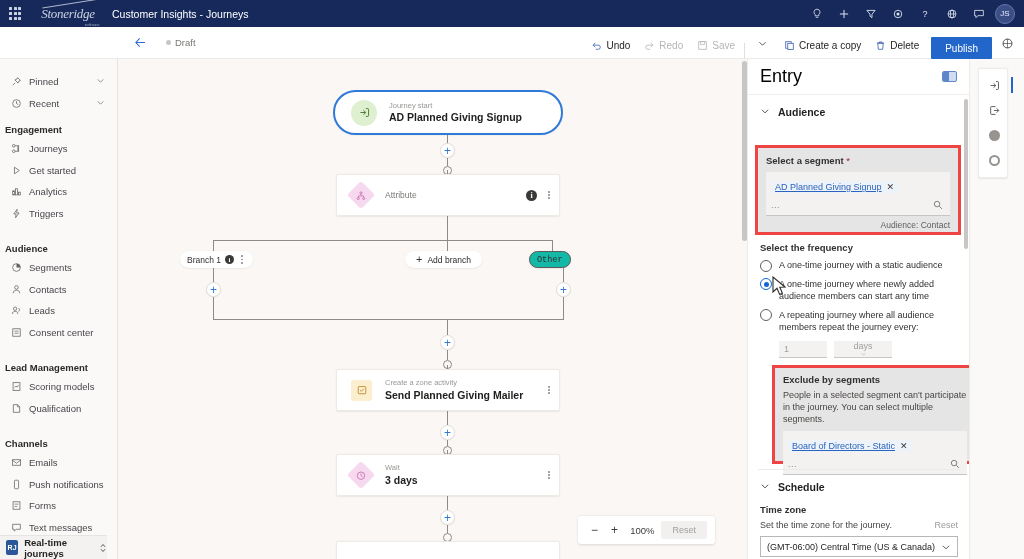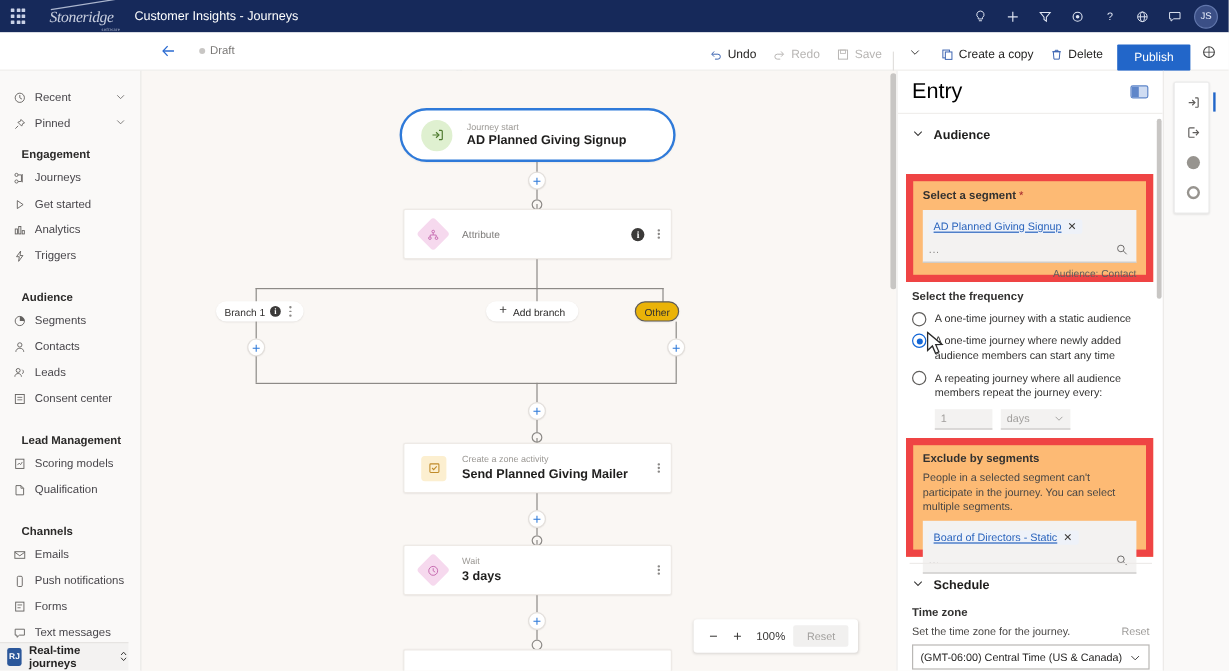--- a/index.html
+++ b/index.html
@@ -76,21 +76,21 @@
     background: #faf9f8; border-right: 1px solid #e6e4e2; overflow: hidden;
   }
   .nav-hamb { height: 12px; }
   .navrow {
     height: 21.5px; display: flex; align-items: center; gap: 7px; padding-left: 10px;
     font-size: 9.5px; color: #47454a; position: relative;
   }
   .navrow .nlabel { white-space: nowrap; }
   .navrow .chev { position: absolute; right: 12px; color: #6f6d6b; }
   .navgroup {
-    height: 24px; display: flex; align-items: flex-end; padding-left: 18px; padding-bottom: 3px;
+    height: 24px; display: flex; align-items: flex-end; padding-left: 5px; padding-bottom: 3px;
     font-size: 9.5px; font-weight: bold; color: #2b2a29;
   }
   .navicon { width: 12px; height: 12px; display: flex; align-items: center; justify-content: center; color: #63615f; flex: none; }
   .navspacer { height: 9px; }
   .areaswitch {
     position: absolute; bottom: 0; left: 0; width: 107px; height: 24px;
     background: #f3f2f1; border-top: 1px solid #e6e4e2;
     display: flex; align-items: center; gap: 6px; padding-left: 6px;
   }
   .rj-badge {
@@ -151,21 +151,21 @@
     background: #faf7f4; border: 1.3px solid #8d8a87;
   }
   .connector { position: absolute; background: #8d8a87; }
   .vline { width: 1.3px; }
   .hline { height: 1.3px; }
   .chip {
     position: absolute; background: #ffffff; border-radius: 11px; height: 17px;
     display: flex; align-items: center; gap: 4px; padding: 0 7px; font-size: 8.5px;
     color: #333130; box-shadow: 0 .6px 1.6px rgba(0,0,0,.1);
   }
-  .chip.outlined { border: 1.3px solid #5d5b59; background: #eab308; }
+  .chip.outlined { border: 1.3px solid #5d5b59; background: #14b8a6; font-family: Liberation Mono, monospace; }
   .addbranch { color: #2c2b2a; gap: 5px; padding: 0 11px; }
   .addbranch .pl { color: #3b3a39; font-size: 11px; line-height: 1; }
 
   .zoomctl {
     position: absolute; left: 460px; top: 457px; width: 137px; height: 28px;
     background: #ffffff; border-radius: 3px; box-shadow: 0 .8px 2.5px rgba(0,0,0,.13);
     display: flex; align-items: center; gap: 3px; padding: 0 8px;
   }
   .zbtn { width: 18px; height: 20px; display: flex; align-items: center; justify-content: center; color: #3b3a39; font-size: 12px; }
   .zlabel { font-size: 9.5px; color: #3b3a39; margin: 0 4px; }
@@ -195,21 +195,21 @@
   .panel-layout-ico i { display: block; height: 100%; }
   .panel-layout-ico i:first-child { width: 45%; background: #5f86c9; }
   .section-head {
     display: flex; align-items: center; gap: 8px; padding: 11px 12px 7px 12px;
     font-size: 10.5px; font-weight: bold; color: #201f1e;
   }
   .fieldlabel { font-size: 9.5px; color: #323130; font-weight: bold; }
   .fieldlabel .req { color: #a4262c; font-weight: normal; }
   .helptext { font-size: 9px; color: #484644; line-height: 1.35; }
   .highlight-box {
-    position: absolute; border: 6px solid #ef4444; background: #fdba74;
+    position: absolute; border: 3px solid #ef4444; background: #e5e5e5;
   }
   .pickerfield {
     background: #f3f2f1; border-bottom: 1px solid #c7c5c3;
     padding: 4px 5px 3px 5px; position: relative;
   }
   .token {
     display: inline-flex; align-items: center; gap: 5px; background: #eef2f9;
     padding: 1px 5px 1px 4px; border-radius: 2px; max-width: 100%;
   }
   .token .tlabel {
@@ -235,21 +235,21 @@
   }
   .radiolabel { font-size: 9px; color: #323130; line-height: 1.4; }
   .repeat-inputs { display: flex; gap: 7px; margin-top: 7px; margin-left: 19px; }
   .num-input {
     width: 48px; height: 17px; background: #f3f2f1; border-bottom: 1px solid #c8c6c4;
     font-size: 9px; color: #a19f9d; display: flex; align-items: center; padding: 0 5px;
   }
   .unit-select {
     width: 58px; height: 17px; background: #f3f2f1; border-bottom: 1px solid #c8c6c4;
     font-size: 9px; color: #a19f9d; display: flex; align-items: center;
-    justify-content: space-between; padding: 0 5px;
+    justify-content: space-between; padding: 0 5px; flex-direction: column;
   }
   .tz-select {
     height: 21px; background: #ffffff; border: 1px solid #b9b7b5;
     display: flex; align-items: center; justify-content: space-between;
     padding: 0 6px; font-size: 9px; color: #201f1e; margin-top: 5px;
   }
   .resetlink { font-size: 9px; color: #9e9c9a; }
   .panel-scroll {
     position: absolute; right: 1px; top: 40px; width: 4px; height: 150px;
     background: #c8c6c4; border-radius: 2px;
@@ -423,40 +423,40 @@
       </div>
     </div>
   </div>
 
   <div class="leftnav">
     <div class="nav-hamb"></div>
 
     <div class="navrow">
       <span class="navicon">
         <svg width="11" height="11" viewBox="0 0 16 16">
-            <circle cx="8" cy="8" r="5.6" fill="none" stroke="currentColor" stroke-width="1.1"></circle>
-            <polyline points="8,4.6 8,8 10.6,9.6" fill="none" stroke="currentColor" stroke-width="1.1"></polyline>
-          </svg>
-      </span>
-      <span class="nlabel">Recent</span>
+            <path d="M9.5 2.3l4.2 4.2-2.1.7-1.3 3.1-4.6-4.6 3.1-1.3z" fill="none" stroke="currentColor" stroke-width="1.1"></path>
+            <line x1="6" y1="10" x2="2.6" y2="13.4" stroke="currentColor" stroke-width="1.1"></line>
+          </svg>
+      </span>
+      <span class="nlabel">Pinned</span>
       <span class="chev">
         <svg width="9" height="9" viewBox="0 0 16 16">
             <polyline points="3,6 8,11 13,6" fill="none" stroke="currentColor" stroke-width="1.3"></polyline>
           </svg>
       </span>
     </div>
 
     <div class="navrow">
       <span class="navicon">
         <svg width="11" height="11" viewBox="0 0 16 16">
-            <path d="M9.5 2.3l4.2 4.2-2.1.7-1.3 3.1-4.6-4.6 3.1-1.3z" fill="none" stroke="currentColor" stroke-width="1.1"></path>
-            <line x1="6" y1="10" x2="2.6" y2="13.4" stroke="currentColor" stroke-width="1.1"></line>
-          </svg>
-      </span>
-      <span class="nlabel">Pinned</span>
+            <circle cx="8" cy="8" r="5.6" fill="none" stroke="currentColor" stroke-width="1.1"></circle>
+            <polyline points="8,4.6 8,8 10.6,9.6" fill="none" stroke="currentColor" stroke-width="1.1"></polyline>
+          </svg>
+      </span>
+      <span class="nlabel">Recent</span>
       <span class="chev">
         <svg width="9" height="9" viewBox="0 0 16 16">
             <polyline points="3,6 8,11 13,6" fill="none" stroke="currentColor" stroke-width="1.3"></polyline>
           </svg>
       </span>
     </div>
 
     <div class="navgroup">Engagement</div>
     <div class="navrow">
       <span class="navicon">
@@ -829,21 +829,21 @@
         <span class="num-input">1</span>
         <span class="unit-select">
           <span>days</span>
           <svg width="9" height="9" viewBox="0 0 16 16">
               <polyline points="3,6 8,11 13,6" fill="none" stroke="#a19f9d" stroke-width="1.4"></polyline>
             </svg>
         </span>
       </div>
     </div>
 
-    <div class="highlight-box" style="left:7px; top:306px; width:206px; height:99px;">
+    <div class="highlight-box" style="left:24px; top:306px; width:206px; height:99px;">
       <div style="padding:6px 8px 0 8px;">
         <div class="fieldlabel">Exclude by segments</div>
         <div class="helptext" style="margin-top:4px;">People in a selected segment can't participate in the journey. You can select multiple segments.</div>
         <div class="pickerfield" style="margin-top:6px;">
           <span class="token">
             <span class="tlabel">Board of Directors - Static</span>
             <span class="tx">✕</span>
           </span>
           <div class="pickerinput">
             <span class="ph">...</span>

